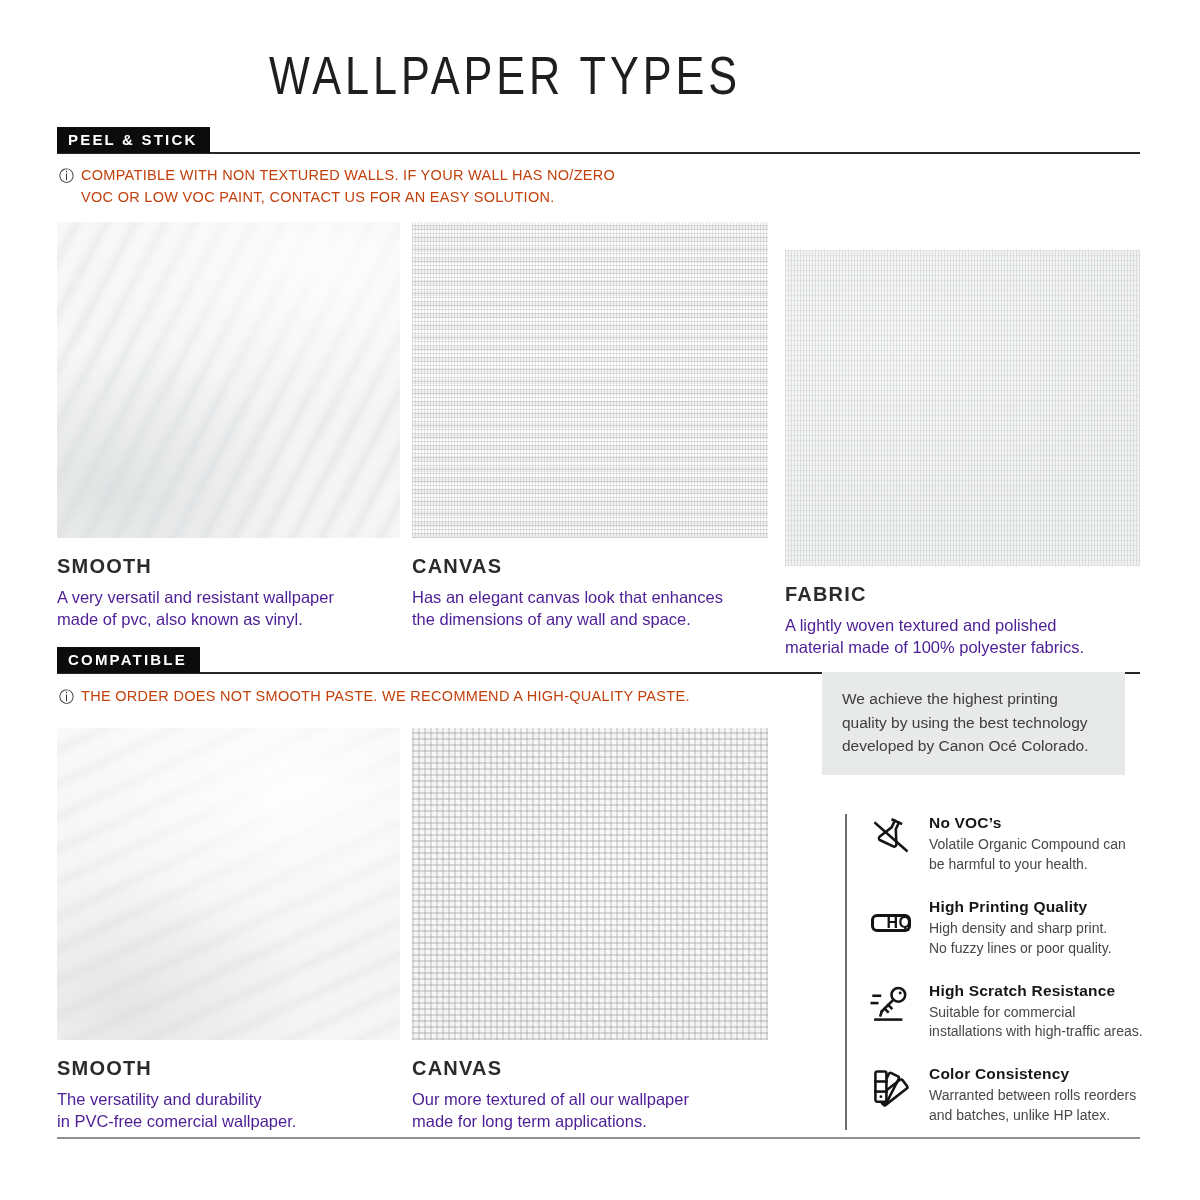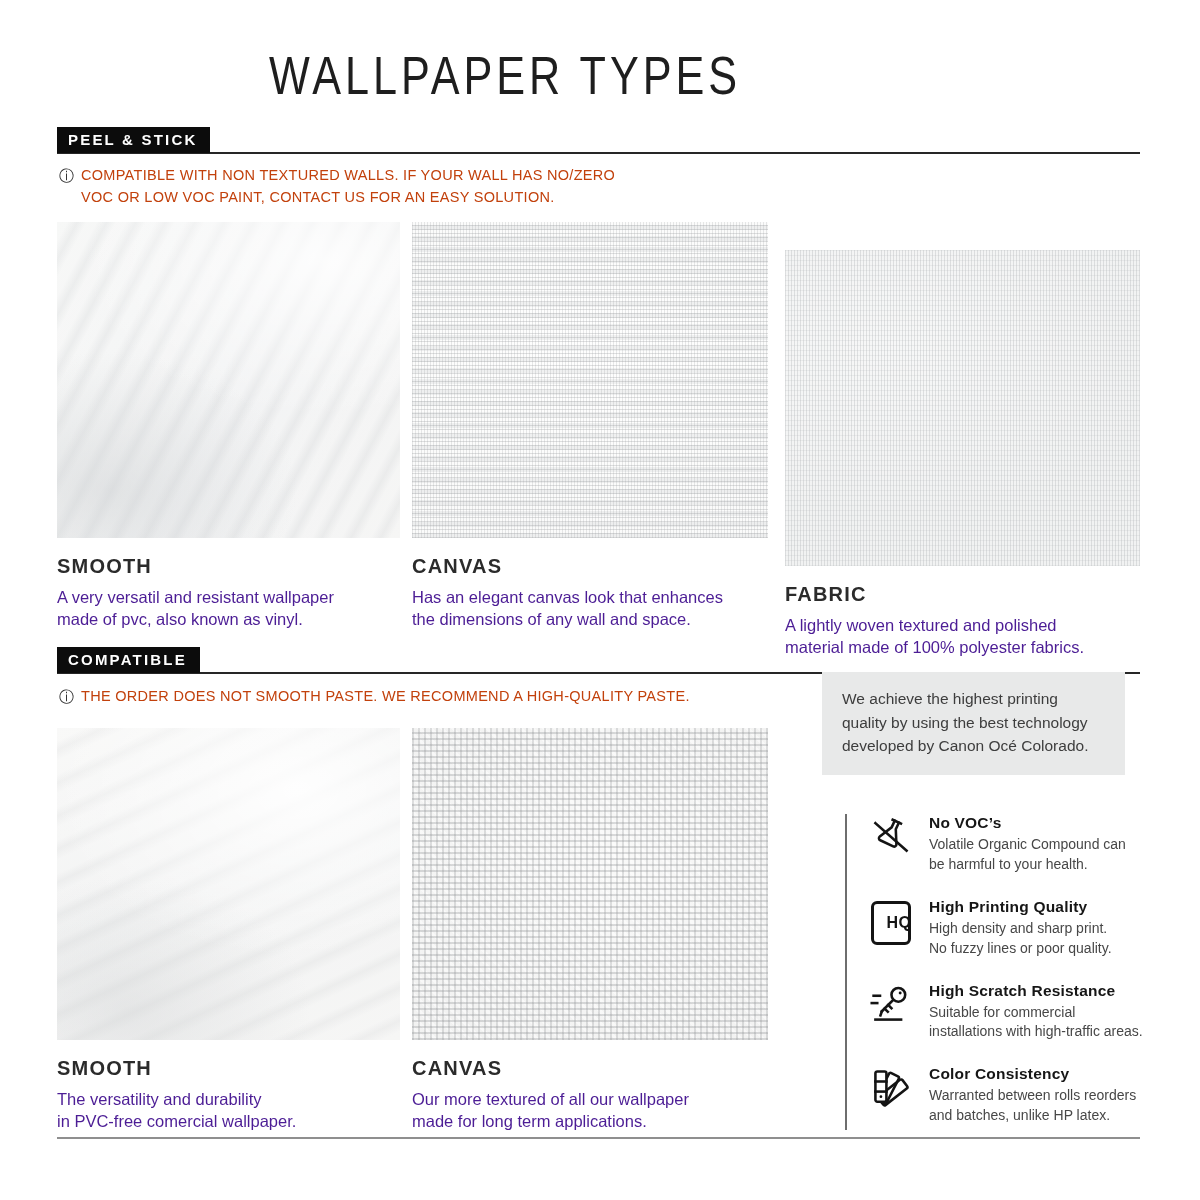--- a/index.html
+++ b/index.html
@@ -71,21 +71,21 @@
   .quote-bar { width:3px; background:#151515; }
   .quote-box { margin-left:12px; width:303px; background:#e8e9e9; padding:15px 20px 17px;
     font-size:15.5px; color:#3d3d3d; line-height:1.52; white-space:pre-line; }
 
   
   .features { position:absolute; left:845px; top:790px; width:334px; border-left:2px solid #6e6e6e;
     padding:0 0 4px 22px; display:flex; flex-direction:column; gap:23px;margin-top:24px; }
   .feature { display:flex; gap:16px; align-items:flex-start; }
   .f-icon { flex:0 0 44px; width:44px; height:44px; display:flex; align-items:center; justify-content:center; }
   .f-icon svg { display:block; }
-  .hq-box { width:40px; height:44px; margin-top:6px; border:3px solid #141414; border-radius:6px;
+  .hq-box { width:40px; height:18px; margin-top:6px; border:3px solid #141414; border-radius:6px;
     display:flex; align-items:center; justify-content:center; font-weight:700; font-size:16px;
     letter-spacing:.5px; color:#141414;padding-left:16px; }
   .f-title { font-size:15.5px; font-weight:700; color:#161616; letter-spacing:.2px; }
   .f-desc { margin-top:3px; font-size:14px; color:#474747; line-height:1.42; white-space:pre-line; }
 
   
   .bottom-line { position:absolute; left:57px; top:1137px; width:1083px; height:2px; background:#8f8f8f; }
 </style>
 </head>
 <body>

